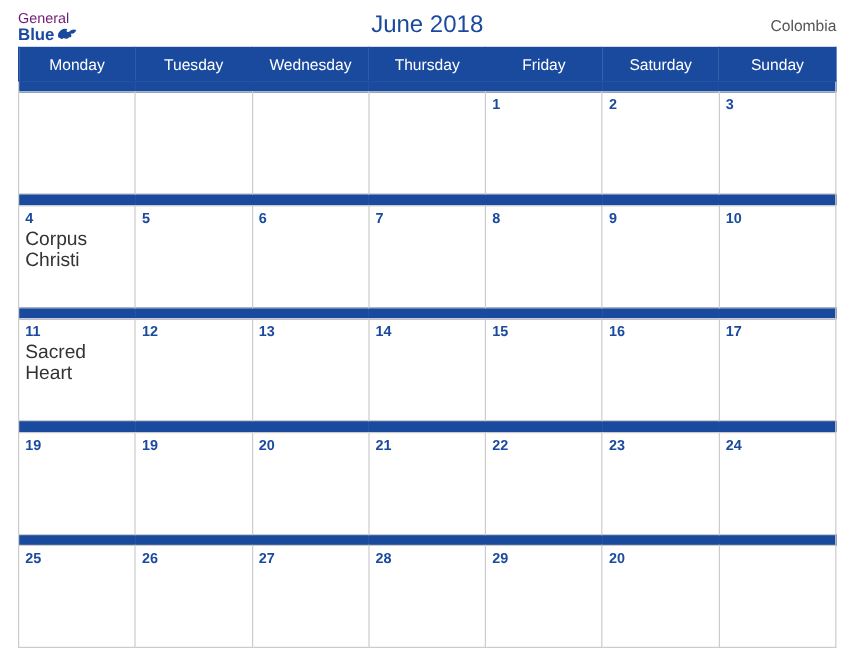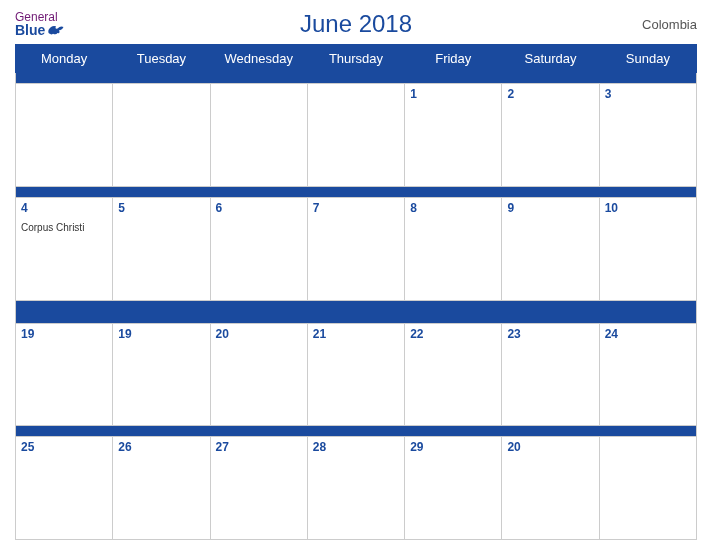--- a/index.html
+++ b/index.html
@@ -44,21 +44,21 @@
       display: flex;
       align-items: center;
     }
     .logo-bird {
       display: inline-block;
       width: 18px;
       height: 14px;
       margin-left: 2px;
     }
     .month-title {
-      font-size: 24px;
+      font-size: 20px;
       color: #1a4a9e;
       font-weight: normal;
     }
     .country-label {
       position: absolute;
       right: 0;
       font-size: 13px;
       color: #555;
       margin-left: 13px;
     }
@@ -85,21 +85,21 @@
       height: 72px;
     }
     .day-number {
       font-size: 12px;
       color: #1a4a9e;
       font-weight: bold;
       display: block;
       margin-bottom: 2px;
     }
     .holiday-name {
-      font-size: 10px;
+      font-size: 16px;
       color: #333;
     }
     .row-header {
       background-color: #1a4a9e;
     }
     .row-header td {
       background-color: #1a4a9e;
       height: 8px;
       padding: 0;
       border: none;
@@ -192,20 +192,41 @@
         </tr>
         <tr class="row-header">
           <td></td>
           <td></td>
           <td></td>
           <td></td>
           <td></td>
           <td></td>
           <td></td>
         </tr>
+        <tr>
+          <td><span class="day-number">11</span><span class="holiday-name">Sacred Heart</span></td>
+          <td>
+            <span class="day-number">12</span>
+          </td>
+          <td>
+            <span class="day-number">13</span>
+          </td>
+          <td>
+            <span class="day-number">14</span>
+          </td>
+          <td>
+            <span class="day-number">15</span>
+          </td>
+          <td>
+            <span class="day-number">16</span>
+          </td>
+          <td>
+            <span class="day-number">17</span>
+          </td>
+        </tr>
         <tr class="row-header">
           <td></td>
           <td></td>
           <td></td>
           <td></td>
           <td></td>
           <td></td>
           <td></td>
         </tr>
         <tr>

